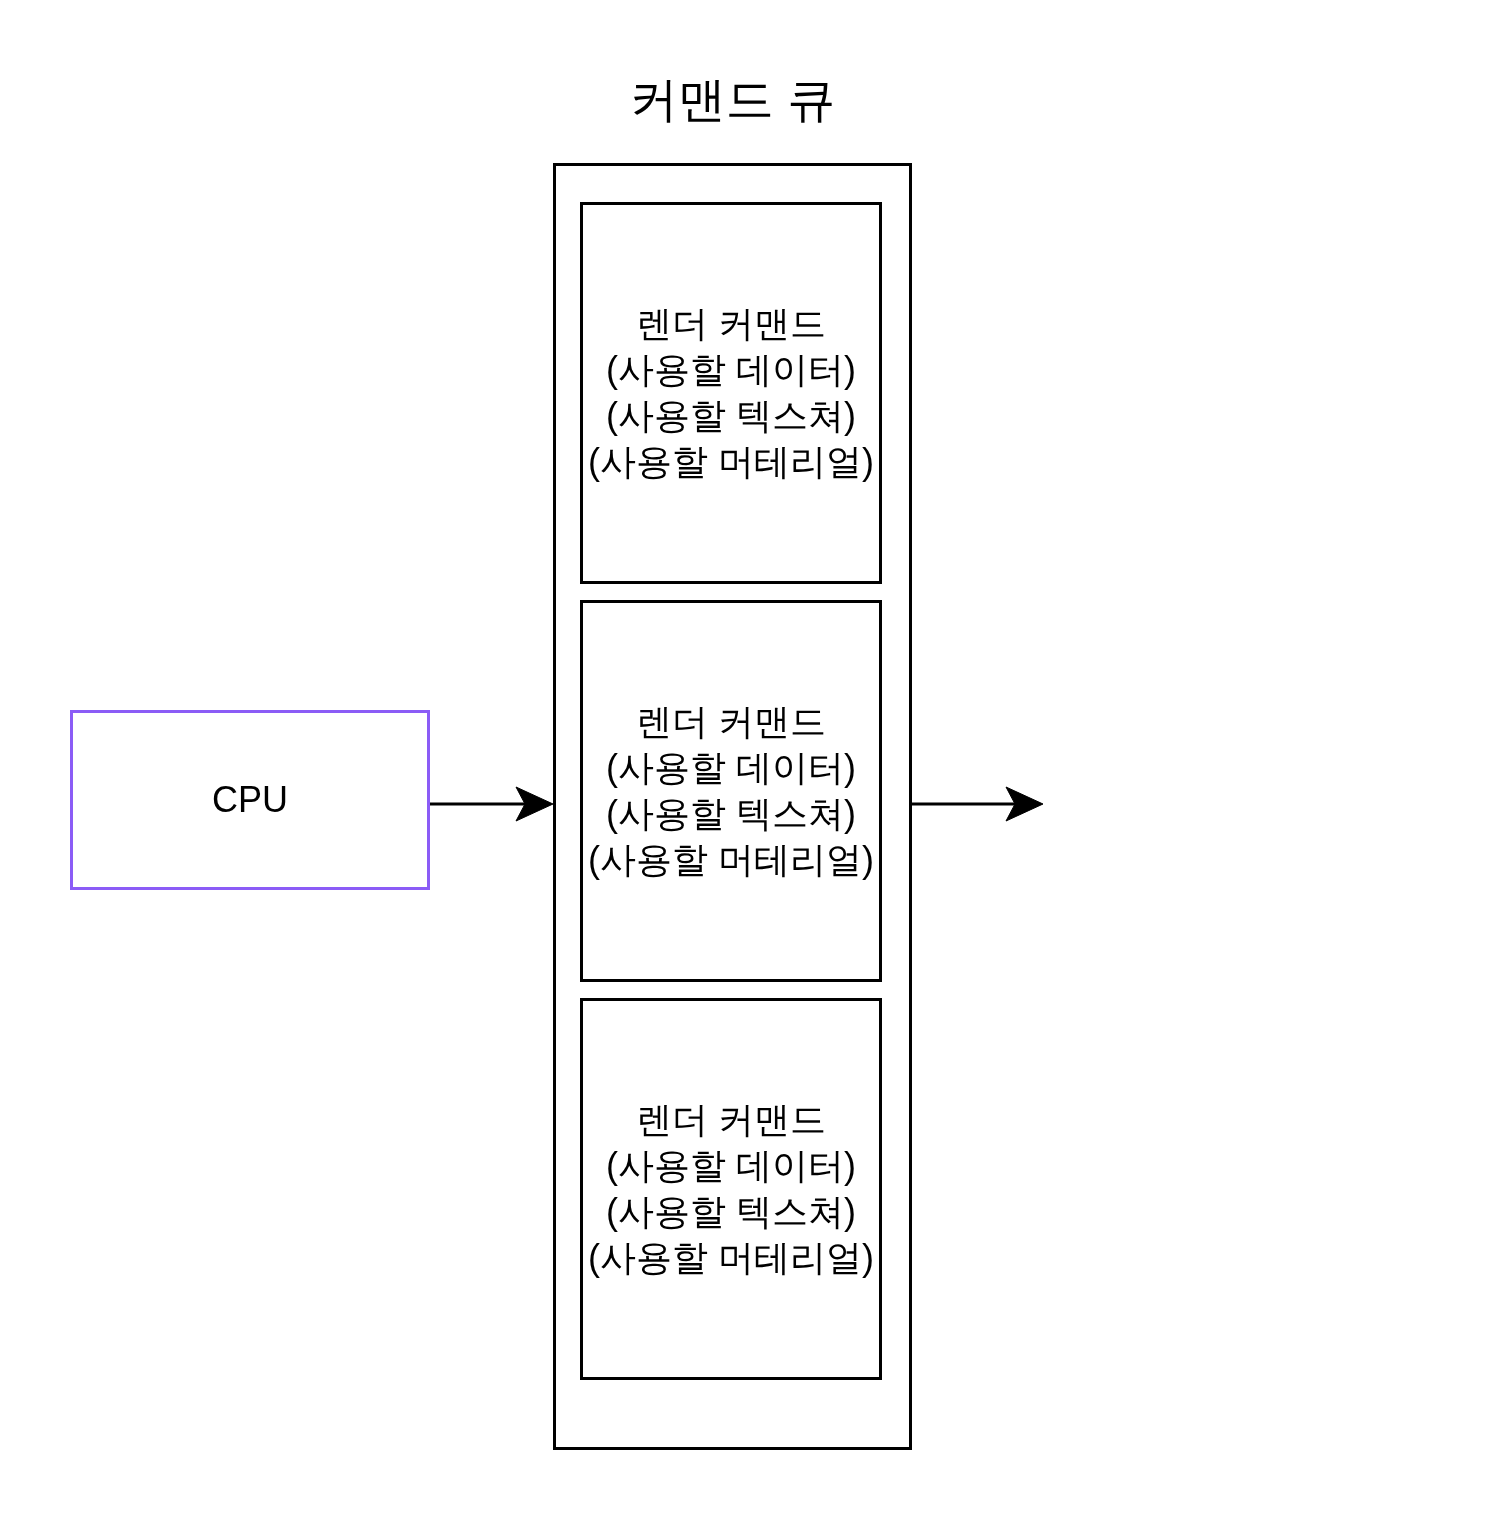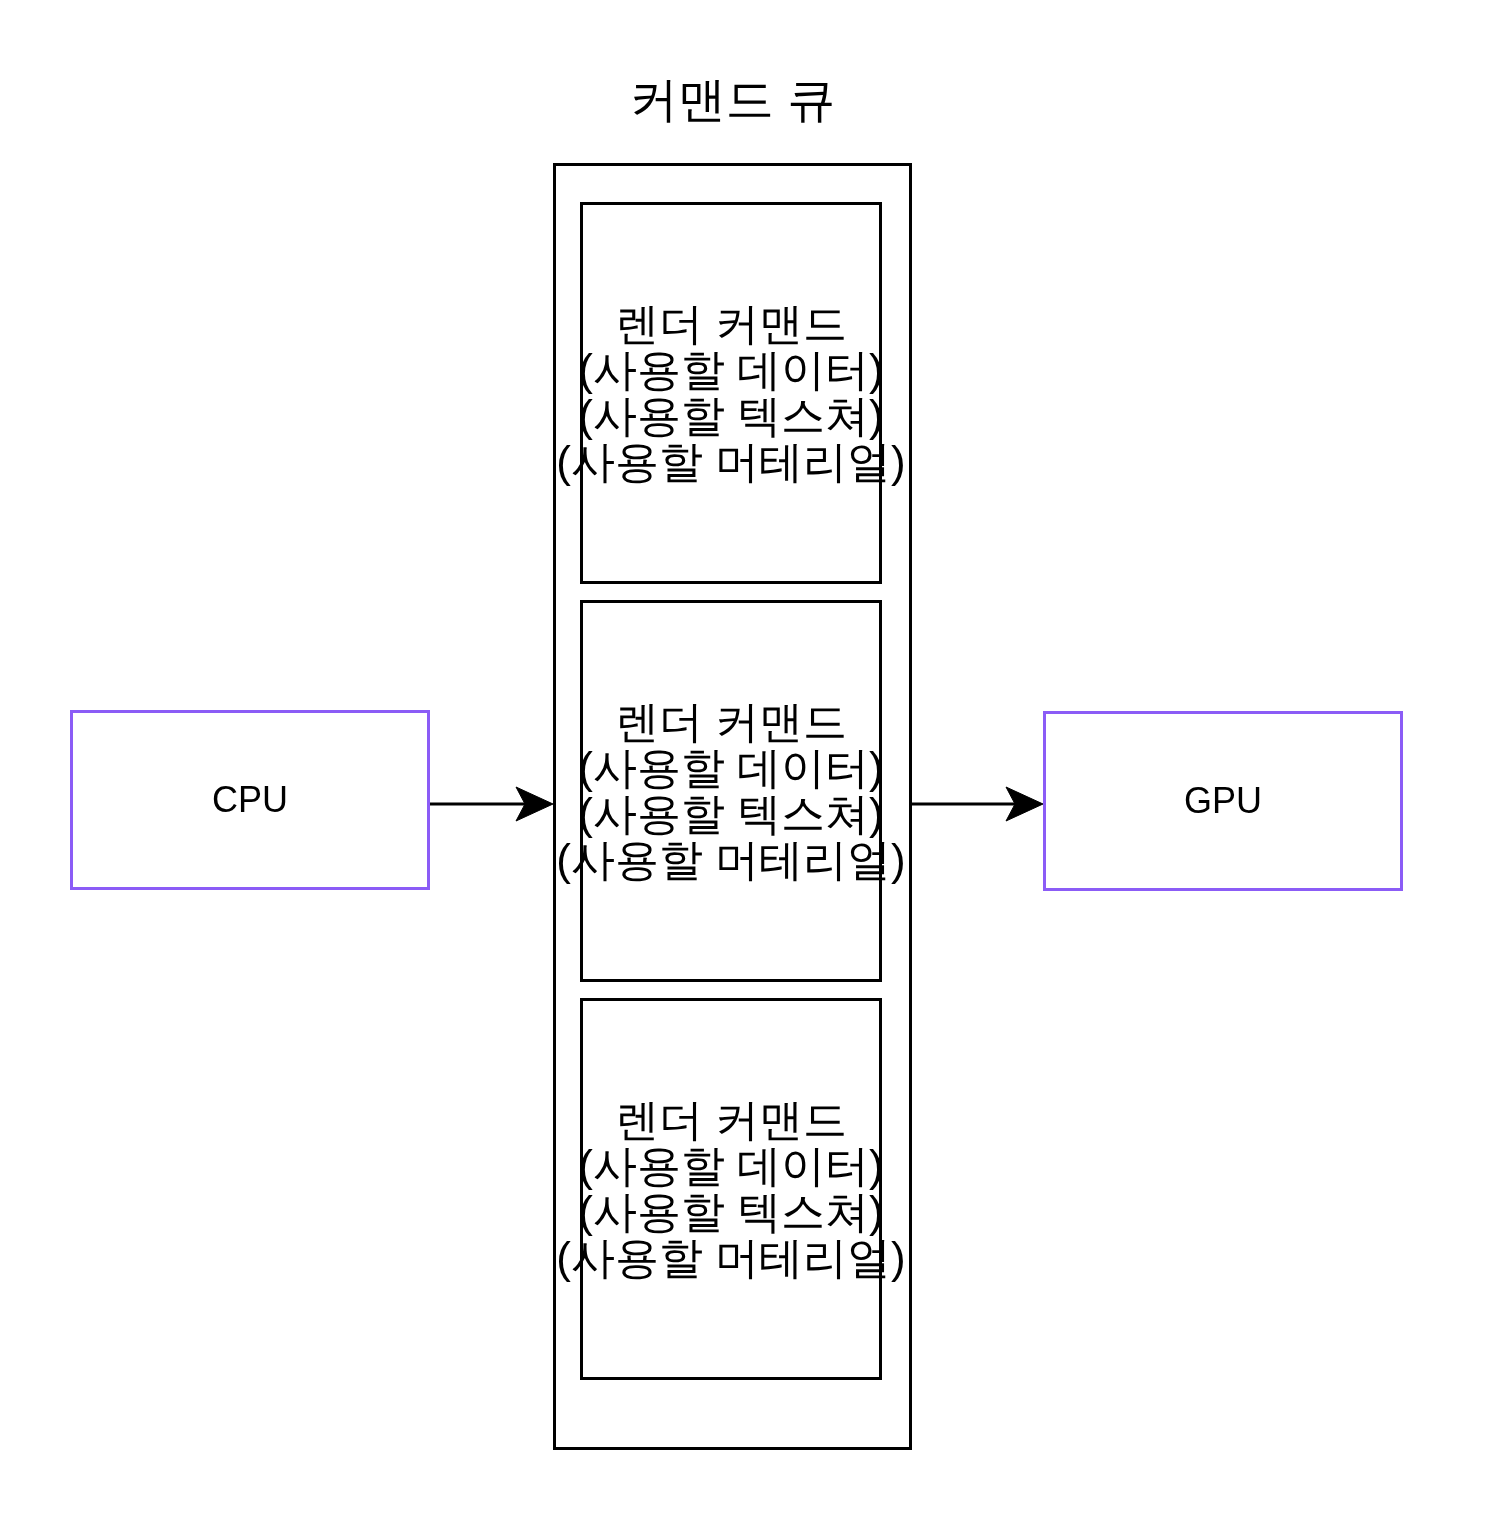--- a/index.html
+++ b/index.html
@@ -40,21 +40,21 @@
     left: 24px;
     width: 296px;   
     height: 376px;  
     border: 3px solid #000000;
     background: #ffffff;
     display: flex;
     flex-direction: column;
     justify-content: center;
     align-items: center;
     text-align: center;
-    font-size: 44px;
+    font-size: 36px;
     line-height: 46px;
   }
   .cmd-box.pos-1 { top: 36px; }
   .cmd-box.pos-2 { top: 434px; }
   .cmd-box.pos-3 { top: 832px; }
   .cmd-line { white-space: nowrap; }
   .node-box {
     position: absolute;
     width: 354px;   
     height: 174px;  
@@ -105,23 +105,20 @@
 
     <div class="cmd-box pos-3">
       <div class="cmd-line">렌더 커맨드</div>
       <div class="cmd-line">(사용할 데이터)</div>
       <div class="cmd-line">(사용할 텍스쳐)</div>
       <div class="cmd-line">(사용할 머테리얼)</div>
     </div>
 
   </div>
 
-  <div class="node-box gpu-box">
-    <span>GPU</span>
-  </div>
 
   <svg class="arrows-layer" viewBox="0 0 1485 1532" xmlns="http://www.w3.org/2000/svg">
 
     <g>
       <line x1="430" y1="804" x2="526" y2="804" stroke="#000000" stroke-width="3"></line>
       <polygon points="553,804 516,787 525,804 516,821" fill="#000000" stroke="#000000" stroke-width="1"></polygon>
     </g>
 
     <g>
       <line x1="912" y1="804" x2="1016" y2="804" stroke="#000000" stroke-width="3"></line>

